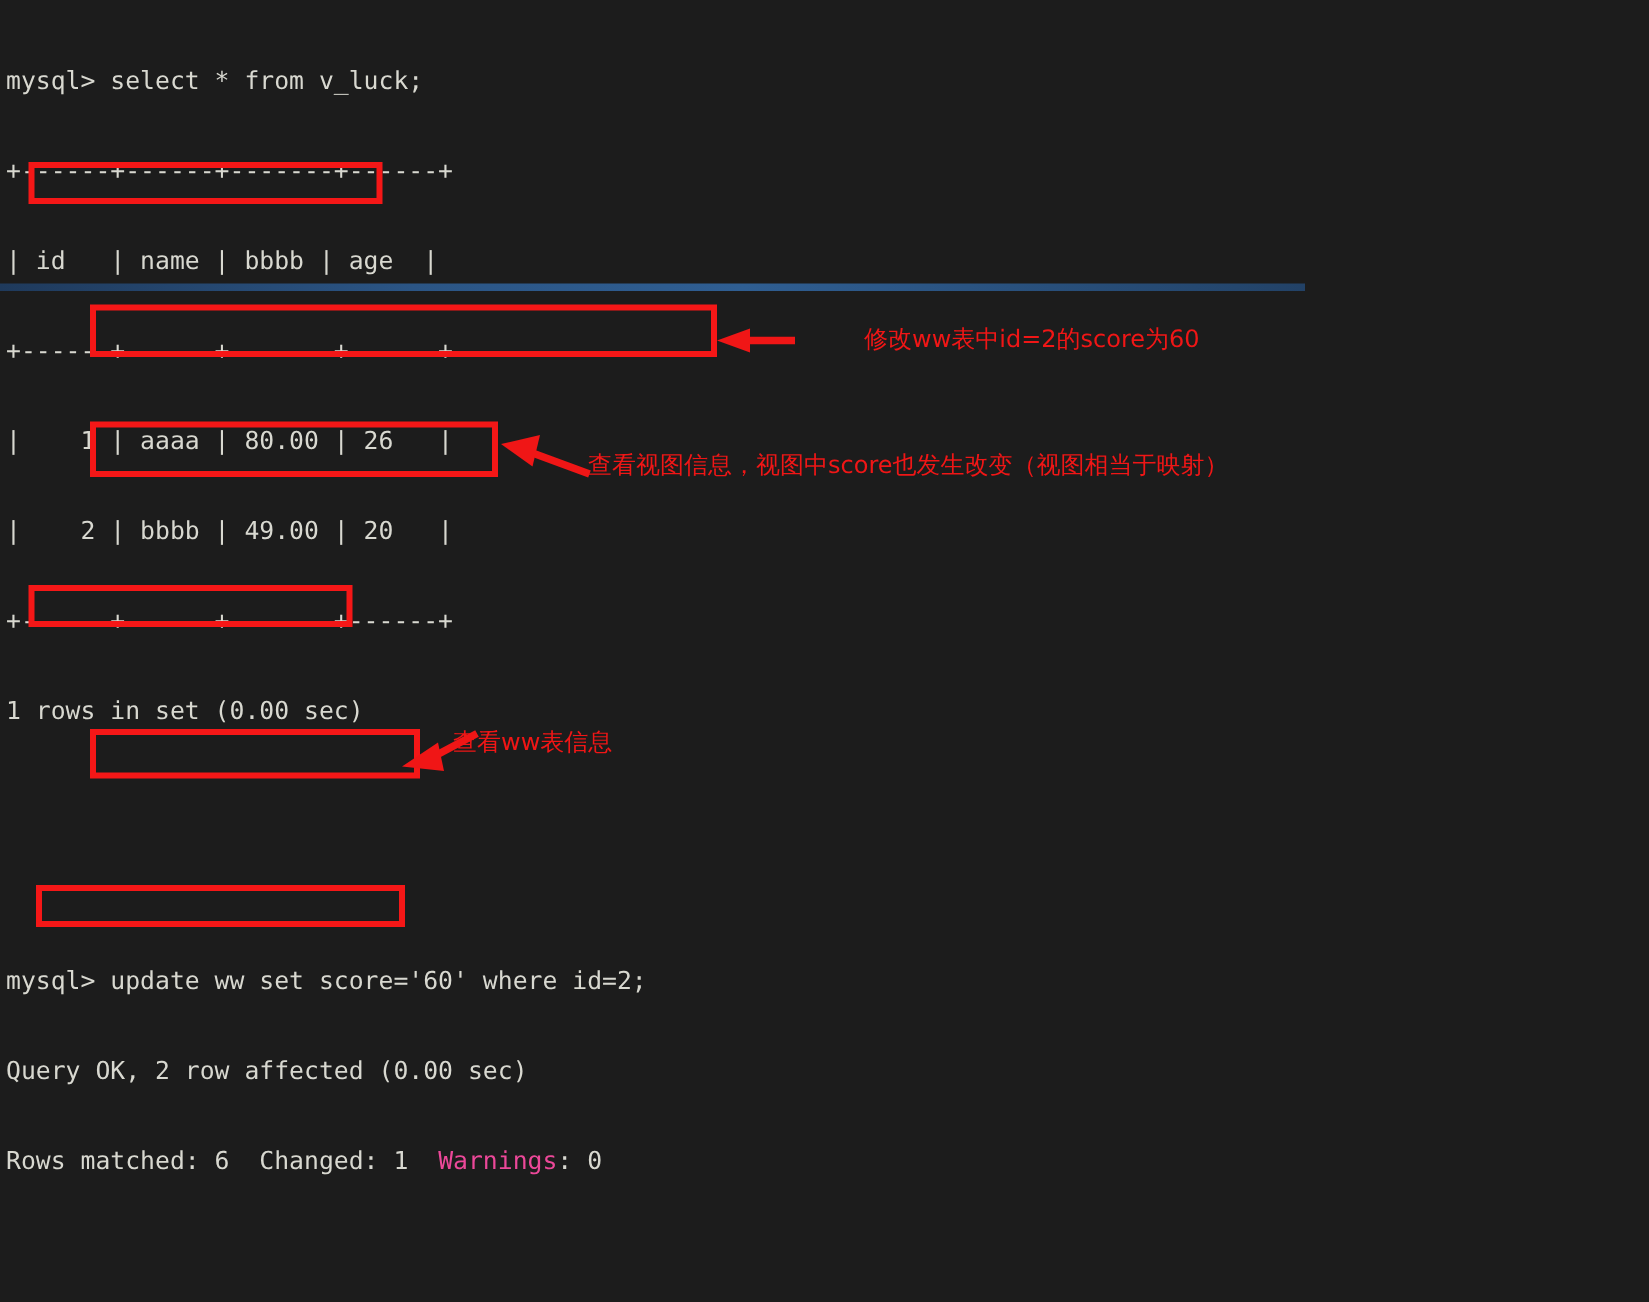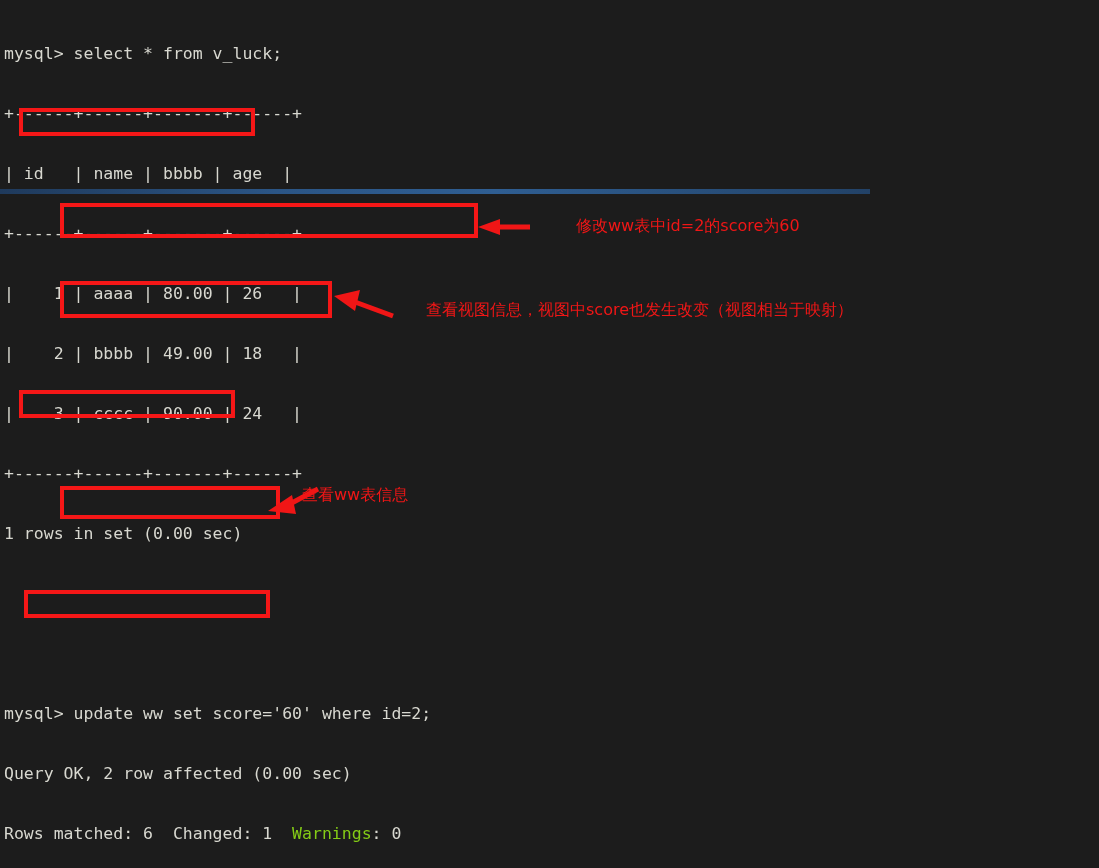--- a/index.html
+++ b/index.html
@@ -25,21 +25,21 @@
     font-size: 16.5px;
     line-height: 20px;
     color: #d8d8d0;
     white-space: pre;
     letter-spacing: 0px;
   }
   .term .ln {
     height: 20px;
     white-space: pre;
   }
-  .warn { color: #84cc16; margin-top: 39px; }
+  .warn { color: #ec4899; margin-top: 39px; }
   .blank { height: 20px; }
 
   
   .divider {
     position: absolute;
     left: 0;
     top: 189px;
     width: 1099px;
     height: 5px;
     background: linear-gradient(to right, #1f3a5c 0%, #2b5585 25%, #2f5e92 45%, #24466d 75%, #1a2c45 100%);
@@ -76,22 +76,21 @@
 <body>
 
 <div id="screen">
 
   <div class="term">
     <div class="ln">mysql&gt; select * from v_luck;</div>
     <div class="ln">+------+------+-------+------+</div>
     <div class="ln">| id   | name | bbbb | age  |</div>
     <div class="ln">+------+------+-------+------+</div>
     <div class="ln">|    1 | aaaa | 80.00 | 26   |</div>
-    <div class="ln">|    2 | bbbb | 49.00 | 18   |</div>
-    <div class="ln">|    3 | cccc | 90.00 | 24   |</div>
+    <div class="ln">|    2 | bbbb | 49.00 | 20   |</div>
     <div class="ln">+------+------+-------+------+</div>
     <div class="ln">1 rows in set (0.00 sec)</div>
     <div class="ln blank"></div>
     <div class="ln blank"></div>
     <div class="ln">mysql&gt; update ww set score='60' where id=2;</div>
     <div class="ln">Query OK, 2 row affected (0.00 sec)</div>
     <div class="ln"><span>Rows matched: 6  Changed: 1  </span><span class="warn">Warnings</span><span>: 0</span></div>
     
     
     
@@ -149,16 +148,16 @@
       <polygon points="334,296 360,290 355,311" fill="#f01616"></polygon>
     </g>
 
     <g>
       <line x1="318" y1="489" x2="288" y2="505" stroke="#f01616" stroke-width="5"></line>
       <polygon points="268,511 292,495 296,514" fill="#f01616"></polygon>
     </g>
   </svg>
 
   <div class="note" style="left:540px; top:216px;margin-left:36px;">修改ww表中id=2的score为60</div>
-  <div class="note" style="left:392px; top:300px;margin-left:34px;">查看视图信息，视图中score也发生改变（视图相当于映射）</div>
+  <div class="note" style="left:392px; top:300px;">查看视图信息，视图中score也发生改变（视图相当于映射）</div>
   <div class="note" style="left:302px; top:485px;">查看ww表信息</div>
 
 </div>
 
 </body></html>

